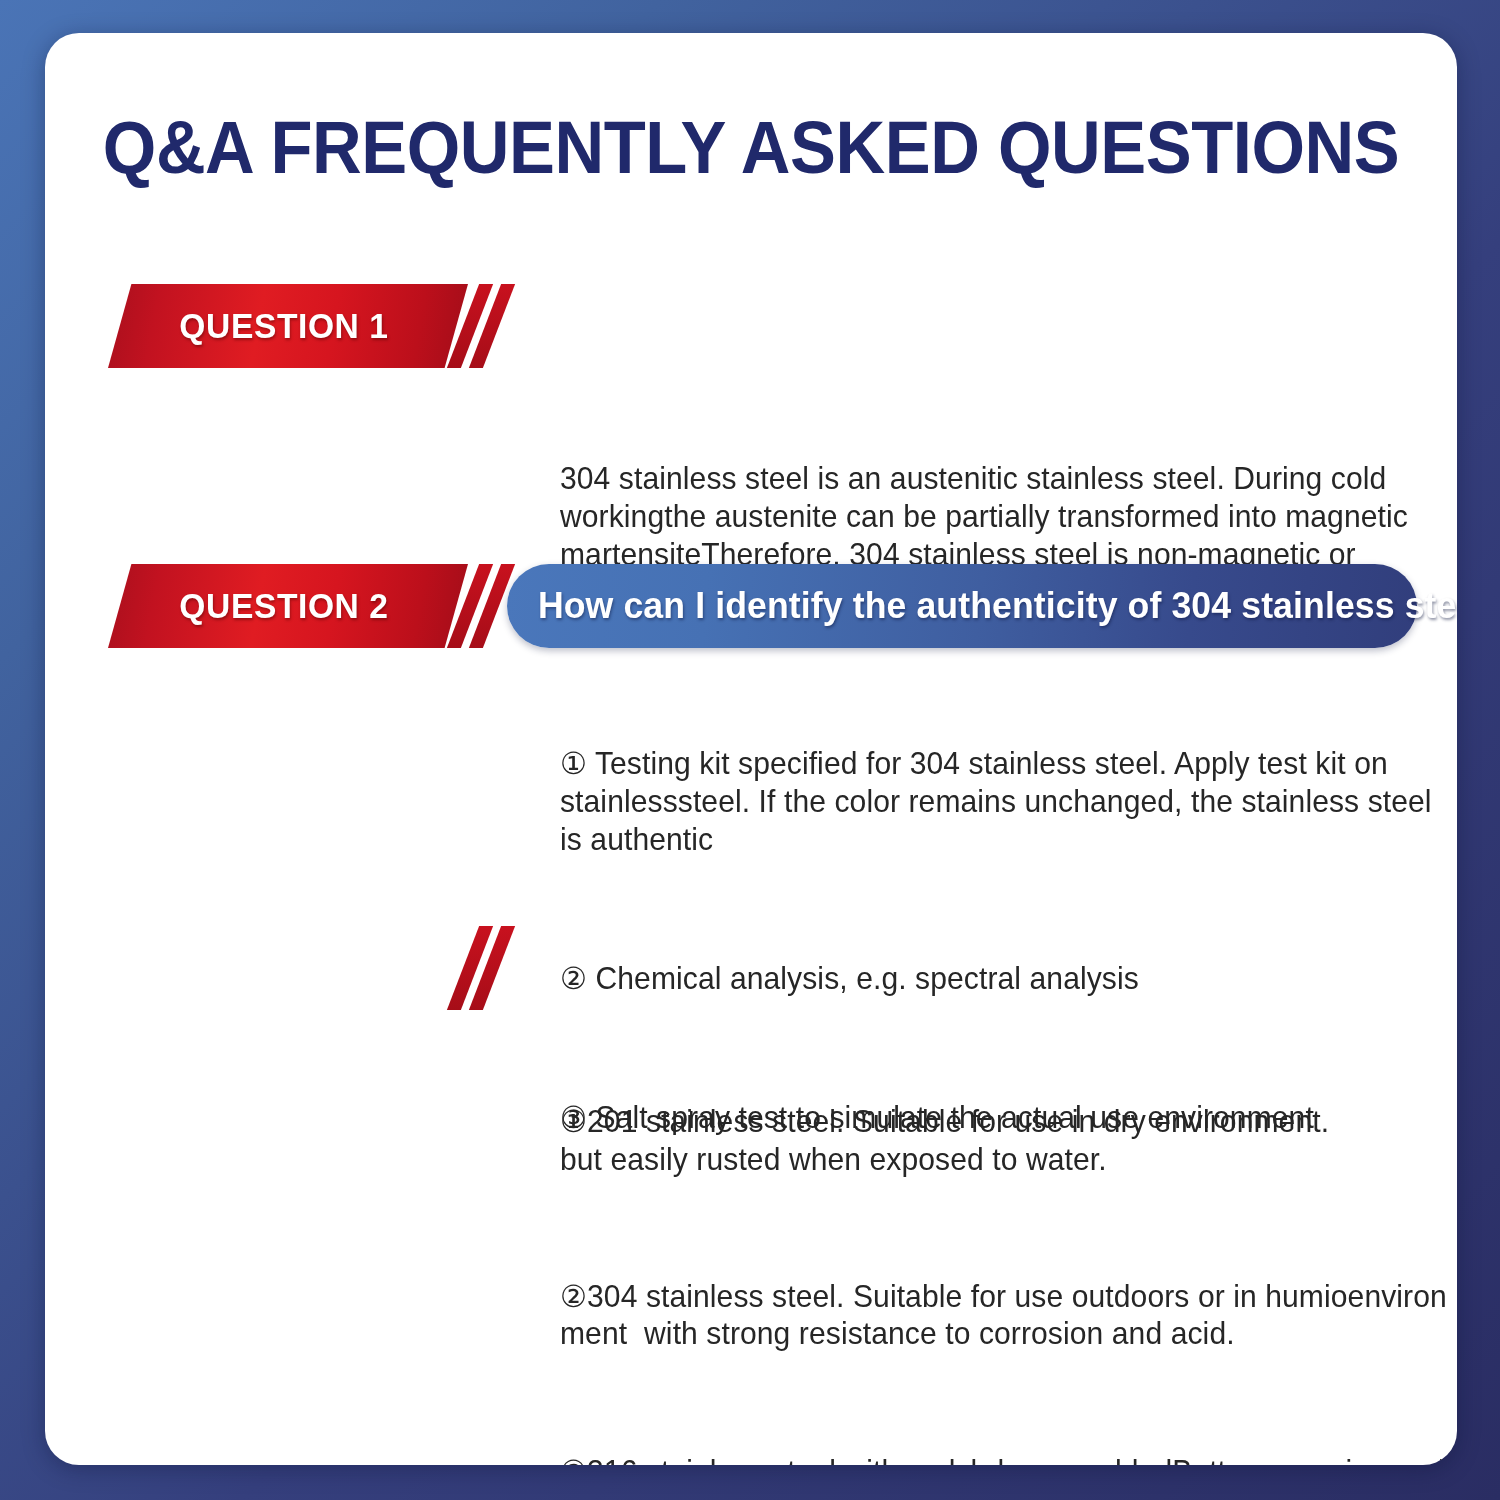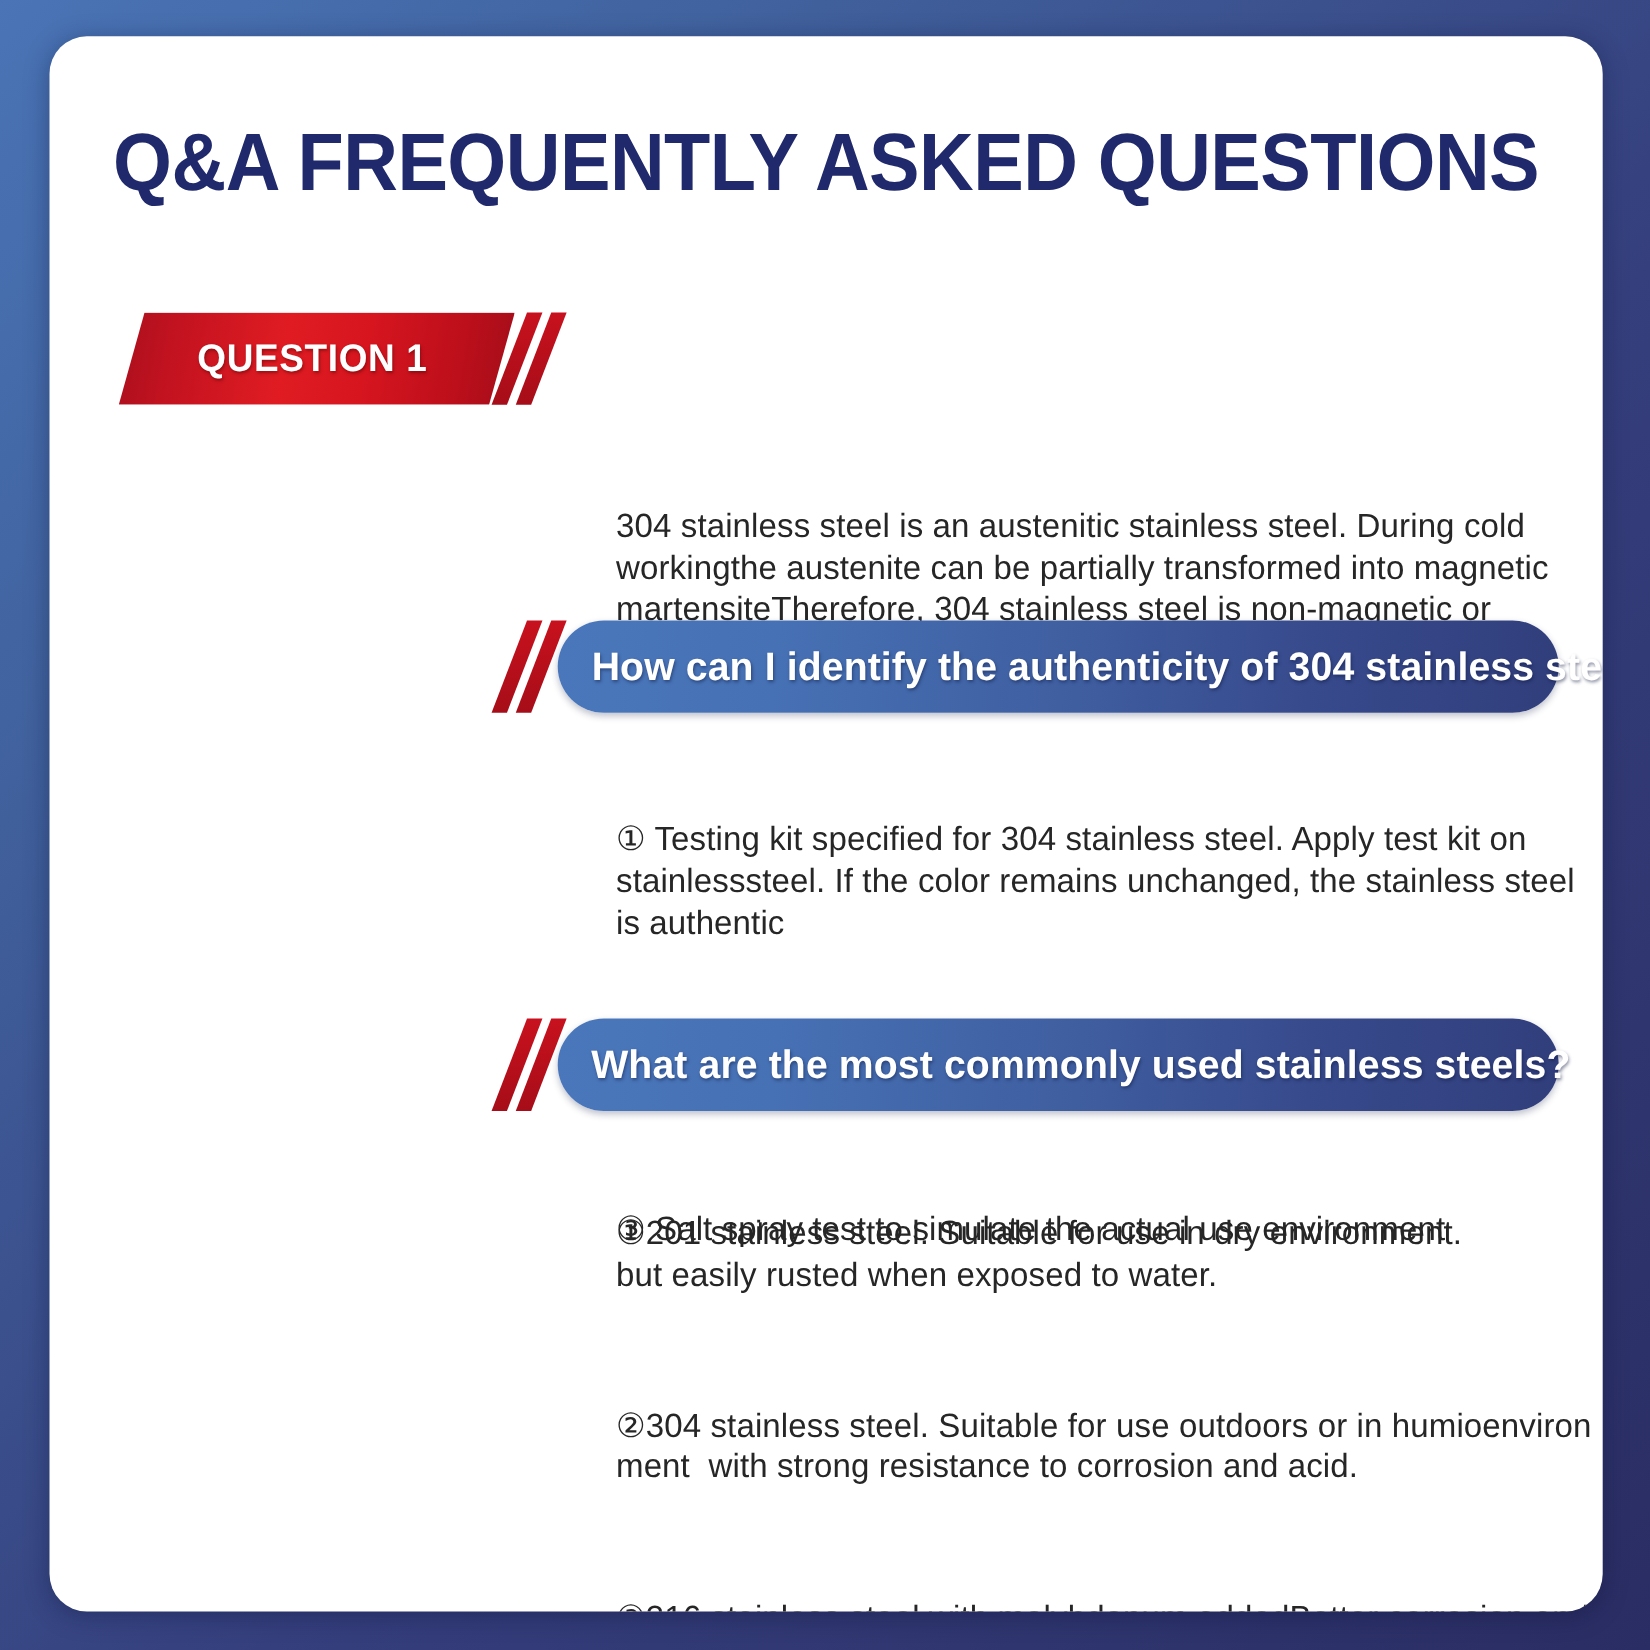--- a/index.html
+++ b/index.html
@@ -152,38 +152,38 @@
       <span class="qtag-label">QUESTION 1</span>
     </div>
     <div class="slash s1"></div>
     <div class="slash s2"></div>
   </div>
   <div class="answer" id="ans1">
     <div class="ans-item">304 stainless steel is an austenitic stainless steel. During cold workingthe austenite can be partially transformed into magnetic martensiteTherefore, 304 stainless steel is non-magnetic or slightly magneticYou can Google it for more details.</div>
   </div>
 
   <div class="qrow" id="row2">
+    <div class="qtag">
+      <span class="qtag-label">QUESTION 2</span>
+    </div>
     <div class="slash s1"></div>
     <div class="slash s2"></div>
     <div class="qpill">
       <span class="qpill-text">How can I identify the authenticity of 304 stainless steel?</span>
     </div>
   </div>
   <div class="answer" id="ans2">
     <div class="ans-item">① Testing kit specified for 304 stainless steel. Apply test kit on stainlesssteel. If the color remains unchanged, the stainless steel is authentic</div>
     <div class="ans-item">② Chemical analysis, e.g. spectral analysis</div>
     <div class="ans-item">③ Salt spray test to simulate the actual use environment</div>
   </div>
 
   <div class="qrow" id="row3">
     <div class="slash s1"></div>
     <div class="slash s2"></div>
-    <div class="qpill">
-      <span class="qpill-text">What are the most commonly used stainless steels?</span>
-    </div>
   </div>
   <div class="answer tight" id="ans3">
     <div class="ans-item">①201 stainless steel. Suitable for use in dry environment.
 but easily rusted when exposed to water.</div>
     <div class="ans-item">②304 stainless steel. Suitable for use outdoors or in humioenviron ment  with strong resistance to corrosion and acid.</div>
     <div class="ans-item">③316 stainless steel with molybdenum addedBetter corrosion and pitting resistance, especially suitable foruse in seawater and chemical media.</div>
     
   </div>
 
 </div>

